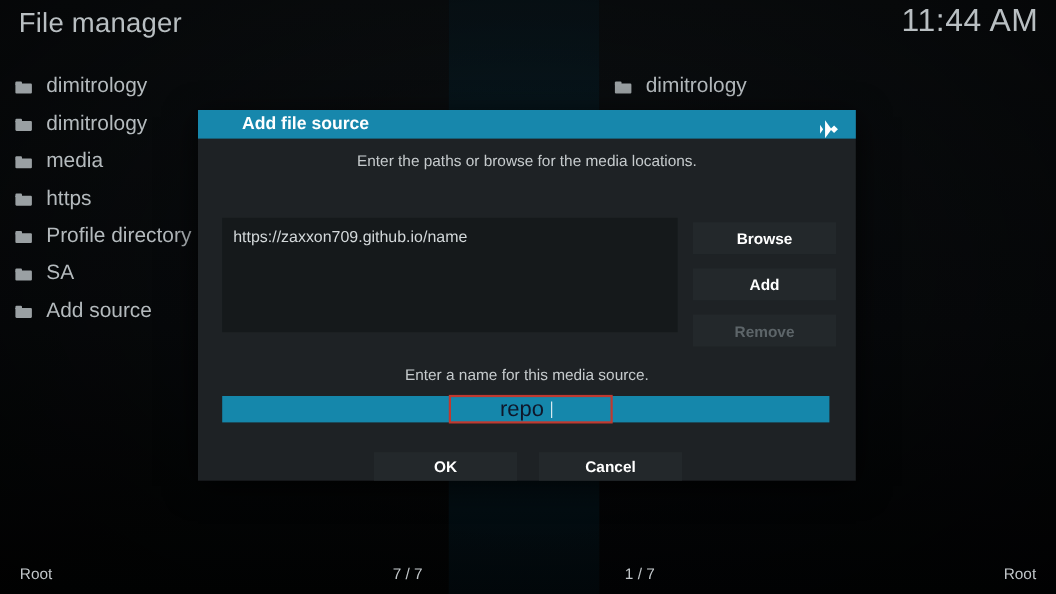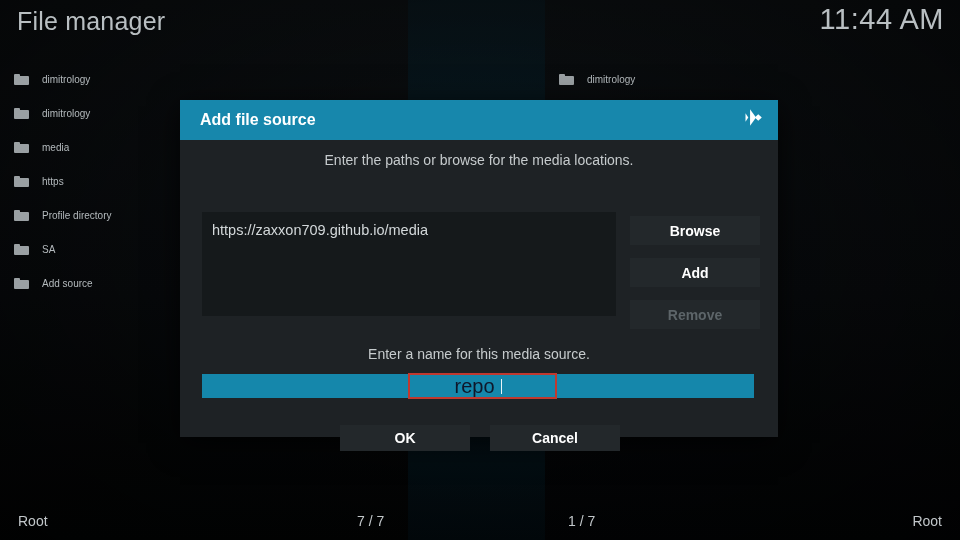--- a/index.html
+++ b/index.html
@@ -106,21 +106,21 @@
   }
   .folder-icon::after {
     content: "";
     position: absolute;
     left: 0; top: 3px;
     width: 15px; height: 9px;
     background: #9aa0a3;
     border-radius: 0 1px 1px 1px;
   }
   .file-label {
-    font-size: 10px;
+    font-size: 19px;
     font-weight: 400;
     color: #b4babd;
     white-space: nowrap;
   }
 
   
   #bottom-bar {
     position: absolute;
     left: 0; bottom: 0;
     width: 960px; height: 38px;
@@ -140,24 +140,25 @@
   
   #dialog {
     position: absolute;
     left: 180px; top: 100px;
     width: 598px; height: 337px;
     background: #1e2225;
     box-shadow: 0 6px 28px rgba(0,0,0,0.75);
   }
   #dialog-titlebar {
     position: relative;
-    height: 40px;
+    height: 26px;
     background: #1787ac;
     display: flex;
     align-items: center;
+    padding-left: 20px;
   }
   #dialog-title {
     margin-left: 20px;
     font-size: 16px;
     font-weight: 700;
     color: #ffffff;
     white-space: nowrap;
   }
   #kodi-logo {
     position: absolute;
@@ -331,21 +332,21 @@
           <polygon points="9.2,2.6 9.2,21.4 16,12" fill="#ffffff"></polygon>
           <polygon points="18.6,8.2 22.6,12 18.6,15.8 14.6,12" fill="#ffffff"></polygon>
         </svg>
       </span>
     </div>
 
     <div id="dialog-body">
       <div class="dlg-prompt" id="prompt-paths">Enter the paths or browse for the media locations.</div>
 
       <div id="path-list">
-        <div id="path-item">https://zaxxon709.github.io/media</div>
+        <div id="path-item">https://zaxxon709.github.io/name</div>
       </div>
 
       <button class="side-btn" id="btn-browse">Browse</button>
       <button class="side-btn" id="btn-add">Add</button>
       <button class="side-btn" id="btn-remove">Remove</button>
 
       <div class="dlg-prompt" id="prompt-name">Enter a name for this media source.</div>
 
       <div id="name-field" placeholder="Enter a name">
         <span id="name-value">repo</span>

